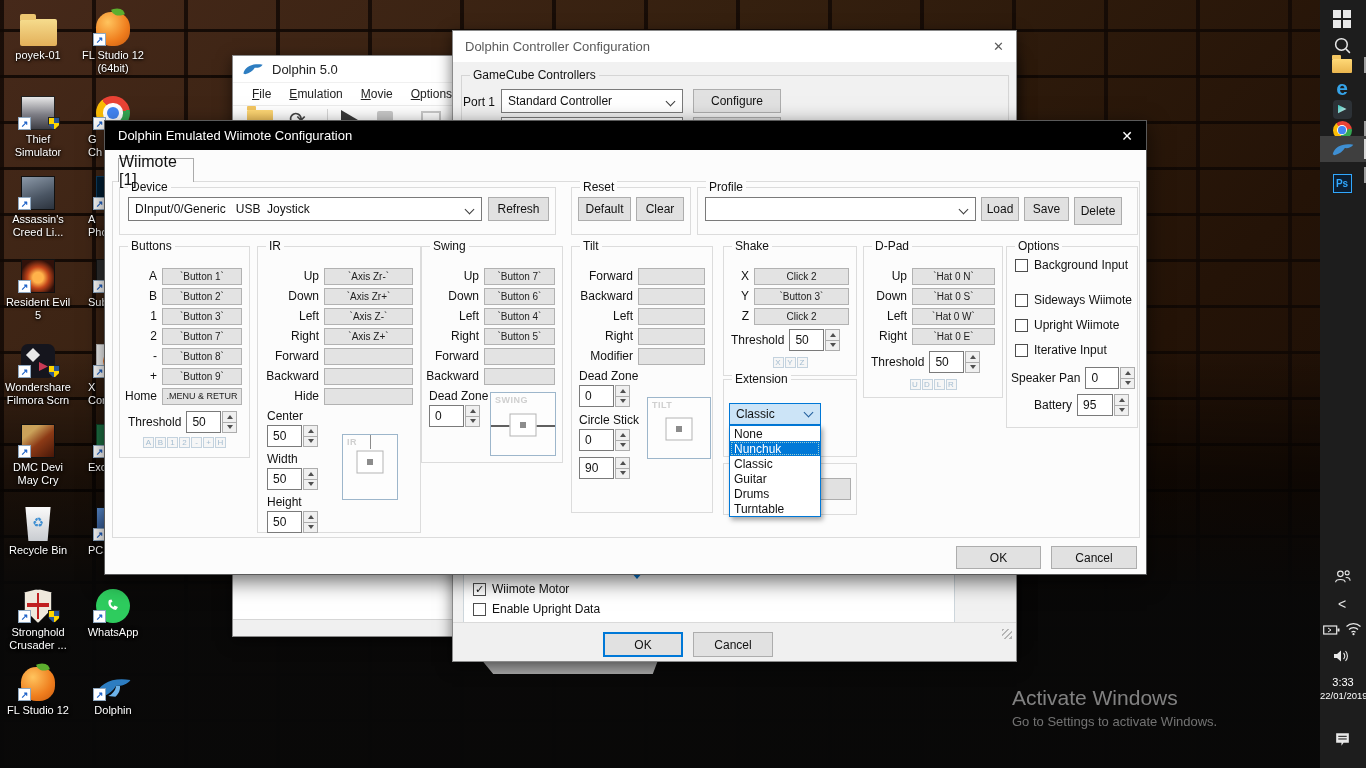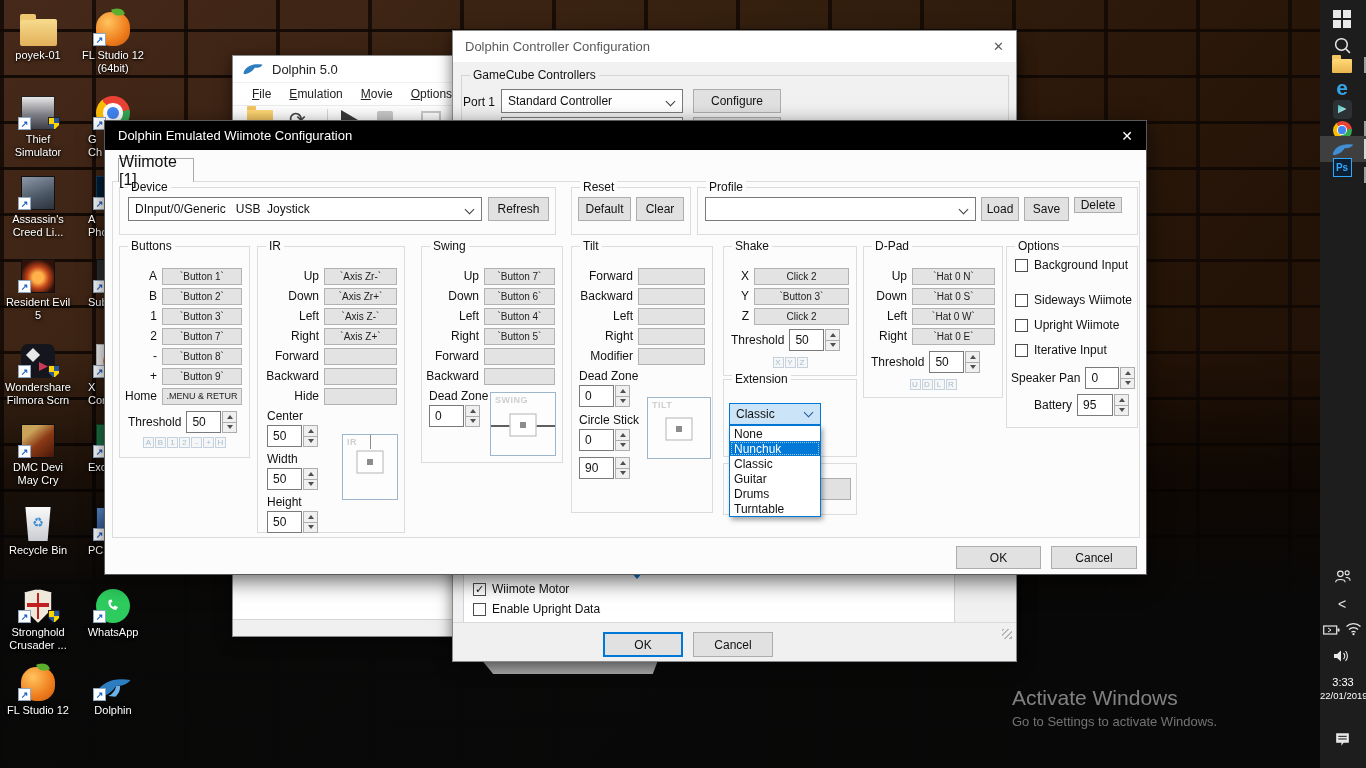--- a/index.html
+++ b/index.html
@@ -399,21 +399,21 @@
   </div>
   <div class="combo" style="left:600px;top:76px;width:271px;height:24px;">
     <span class="cv"></span>
   </div>
   <div class="btn" style="left:876px;top:76px;width:38px;height:24px;">
       <span>Load</span>
     </div>
   <div class="btn" style="left:919px;top:76px;width:45px;height:24px;">
       <span>Save</span>
     </div>
-  <div class="btn" style="left:969px;top:76px;width:48px;height:16px;">
+  <div class="btn" style="left:969px;top:76px;width:48px;height:28px;">
       <span>Delete</span>
     </div>
 
   <div class="grp" style="left:14px;top:125px;width:131px;height:212px;">
     <span class="glabel">Buttons</span>
     <div style="padding-top:19px;">
       <div class="mrow">
           <span class="ml" style="width:42px;">A</span>
           <div class="mapbtn" style="flex:1;">`Button 1`</div>
         </div>
@@ -458,21 +458,21 @@
       <span class="ind">A</span>
       <span class="ind">B</span>
       <span class="ind">1</span>
       <span class="ind">2</span>
       <span class="ind">-</span>
       <span class="ind">+</span>
       <span class="ind">H</span>
     </div>
   </div>
 
-  <div class="grp" style="left:152px;top:125px;width:148px;height:287px;">
+  <div class="grp" style="left:152px;top:125px;width:164px;height:287px;">
     <span class="glabel">IR</span>
     <div style="padding-top:19px;">
       <div class="mrow">
           <span class="ml" style="width:66px;">Up</span>
           <div class="mapbtn" style="flex:1;">`Axis Zr-`</div>
         </div>
       <div class="mrow">
           <span class="ml" style="width:66px;">Down</span>
           <div class="mapbtn" style="flex:1;">`Axis Zr+`</div>
         </div>
@@ -829,21 +829,21 @@
   <div class="tbi" style="top:120px;height:20px;">
     <span class="tb-chrome"></span>
   </div>
   <div class="tbind" style="top:121px;height:16px;"></div>
   <div class="tb-dolphin" style="position:absolute;left:0;top:136px;width:46px;height:26px;background:#3f3f3f;display:flex;align-items:center;justify-content:center;">
     <svg width="24" height="15" viewBox="0 0 24 16">
       <path d="M1 13 C3 5 12 1 23 3 C21 6 17 7 14 6.5 C12 10 8 13 3 14 Z" fill="#3f8fd2"></path>
     </svg>
   </div>
   <div class="tbind" style="top:139px;height:20px;background:#d8d8d8;"></div>
-  <div class="tbi" style="top:157px;height:20px;align-items:center;">
+  <div class="tbi" style="top:173px;height:20px;align-items:center;">
     <span class="tb-ps">
         <span>Ps</span>
       </span>
   </div>
   <div class="tbind" style="top:167px;height:16px;"></div>
 
   <div class="tbi" style="top:566px;height:22px;">
     <svg width="19" height="18" viewBox="0 0 18 17">
       <circle cx="7" cy="5.5" r="2.6" fill="none" stroke="#e8e8e8" stroke-width="1.1"></circle>
       <path d="M2.5 13.5 C2.5 10 11.5 10 11.5 13.5" fill="none" stroke="#e8e8e8" stroke-width="1.1"></path>

